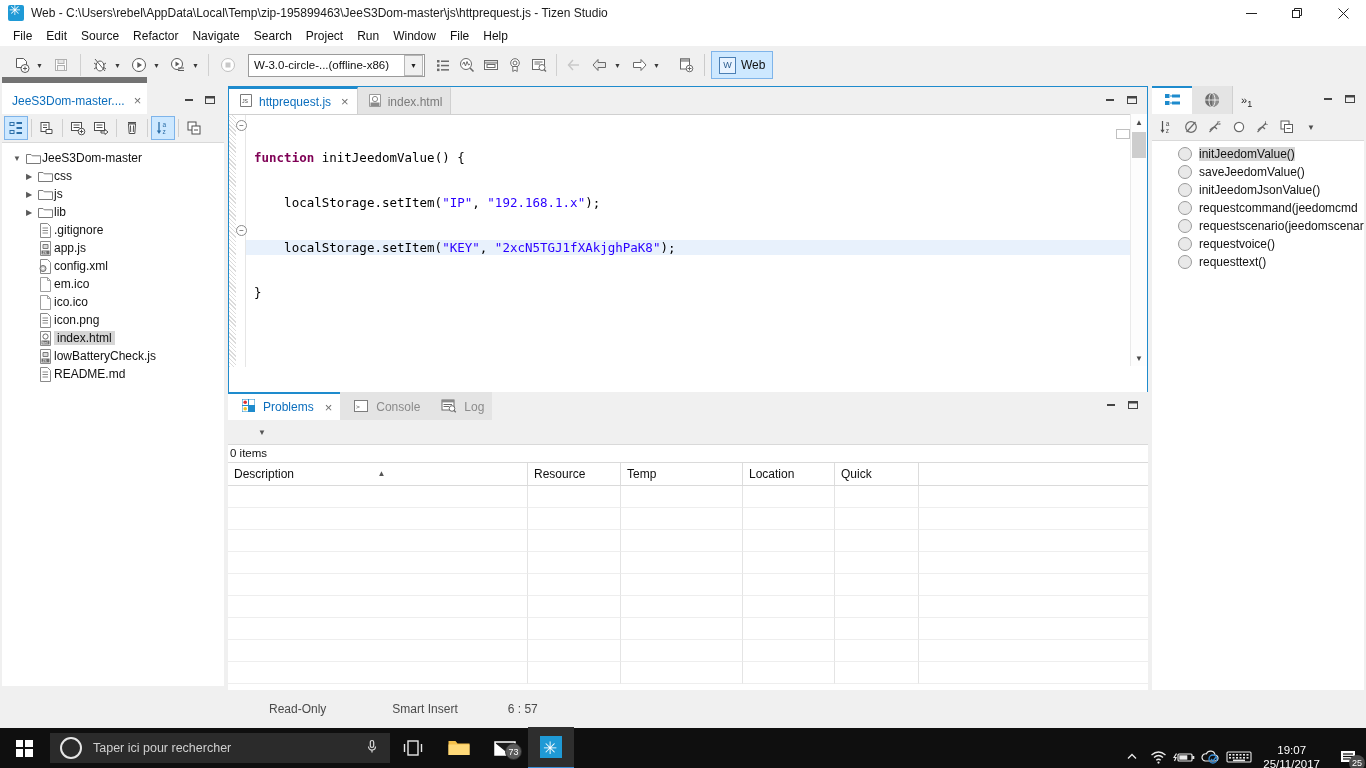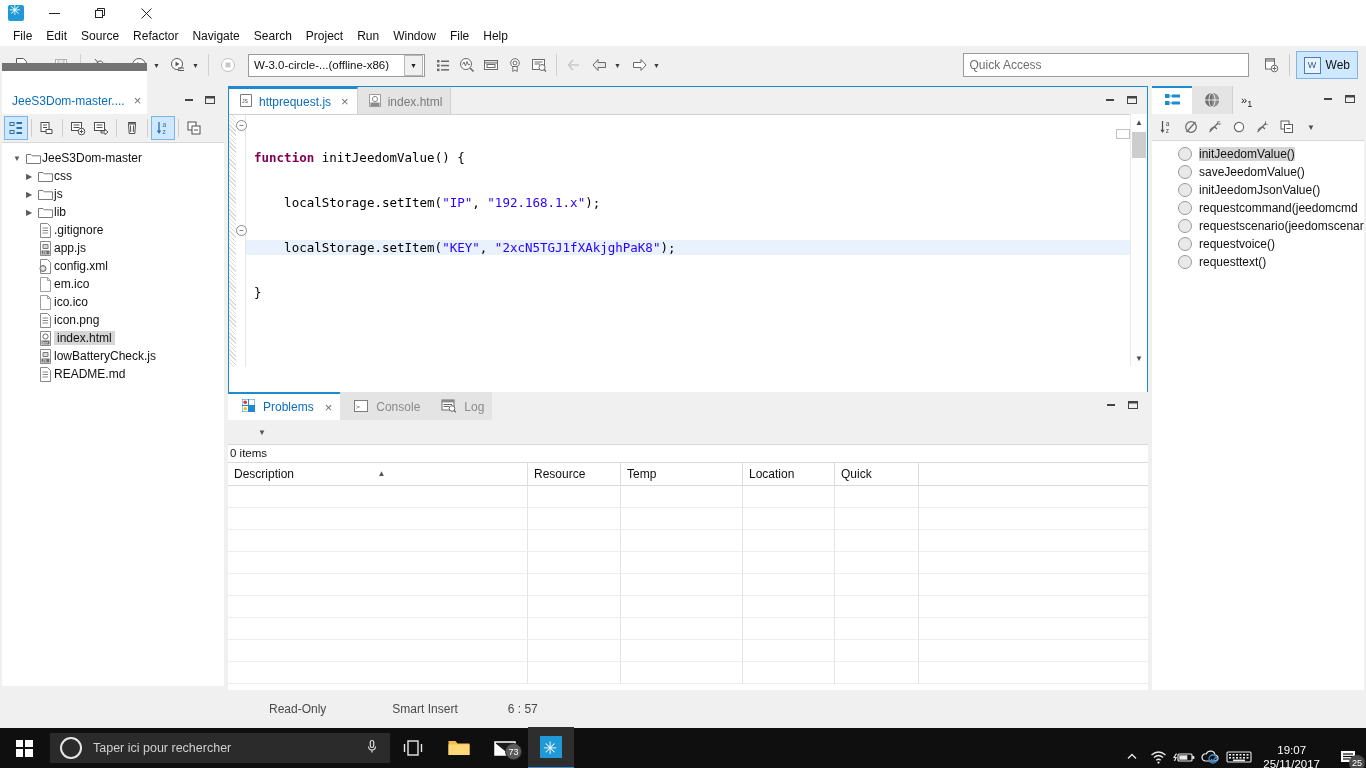--- a/index.html
+++ b/index.html
@@ -96,23 +96,23 @@
   
   .explorer {
     position: absolute; left: 2px; top: 2px; width: 222px; height: 600px;
     background: #ffffff;
   }
   .viewtabs {
     height: 28px; background: #f0f0f0; display: flex; align-items: flex-end;
     position: relative;
   }
   .vtab {
-    height: 27px; display: flex; align-items: center; gap: 6px; padding: 16px 6px 0 10px;
+    height: 27px; display: flex; align-items: center; gap: 6px; padding: 4px 6px 0 10px;
     font-size: 12px; color: #0b6ebd; background: #fff;
-    border-top: 8px solid #737373;
+    border-top: 6px solid #737373;
   }
   .vtab .x { color: #6f6f6f; font-size: 13px; margin-left: 3px; }
   .vtab-ctrl {
     margin-left: auto; display: flex; align-items: center; gap: 9px;
     padding-right: 8px; height: 27px; color: #333;
   }
   .vtab-ctrl span { font-size: 11px; line-height: 1; }
   .explorer-toolbar {
     height: 28px; background: #f0f0f0; border-bottom: 1px solid #d9d9d9;
     display: flex; align-items: center; padding-left: 3px; gap: 1px;
@@ -311,20 +311,21 @@
   }
   .sep-v { width: 1px; height: 22px; background: #5a5a5a; margin: 0 4px; }
 </style>
 </head>
 <body>
 
 <div id="app">
 
   <div class="titlebar">
     <div class="app-icon"></div>
+    <div class="title-text">Web - C:\Users\rebel\AppData\Local\Temp\zip-195899463\JeeS3Dom-master\js\httprequest.js - Tizen Studio</div>
     <div class="winbtns">
       <div class="winbtn">
         <svg width="11" height="11" viewBox="0 0 11 11">
             <rect x="0" y="5" width="11" height="1" fill="currentColor"></rect>
           </svg>
       </div>
       <div class="winbtn">
         <svg width="11" height="11" viewBox="0 0 11 11">
             <rect x="0.5" y="2.5" width="7" height="7" fill="none" stroke="currentColor"></rect>
             <polyline points="2.5,2.5 2.5,0.5 9.5,0.5 9.5,7.5 7.5,7.5" fill="none" stroke="currentColor"></polyline>
@@ -480,21 +481,20 @@
     </div>
     <div class="tb-item">
       <div class="tb-icon">
         <svg width="18" height="18" viewBox="0 0 18 18">
             <polygon points="11,3.5 16,9 11,14.5 11,11.5 3.5,11.5 3.5,6.5 11,6.5" fill="#fff" stroke="#6a6a6a"></polygon>
           </svg>
       </div>
       <div class="tb-arrow">▼</div>
     </div>
 
-    <div class="quickaccess">Quick Access</div>
 
     <div class="perspbar">
       <div class="tb-icon">
         <svg width="18" height="18" viewBox="0 0 18 18">
             <rect x="3.5" y="3" width="9" height="10" fill="#fff" stroke="#6a6a6a"></rect>
             <rect x="3.5" y="3" width="9" height="2" fill="#dedede" stroke="#6a6a6a"></rect>
             <circle cx="12.5" cy="12.5" r="3.3" fill="#fff" stroke="#6a6a6a"></circle>
             <line x1="12.5" y1="10.5" x2="12.5" y2="14.5" stroke="#6a6a6a"></line>
             <line x1="10.5" y1="12.5" x2="14.5" y2="12.5" stroke="#6a6a6a"></line>
           </svg>

